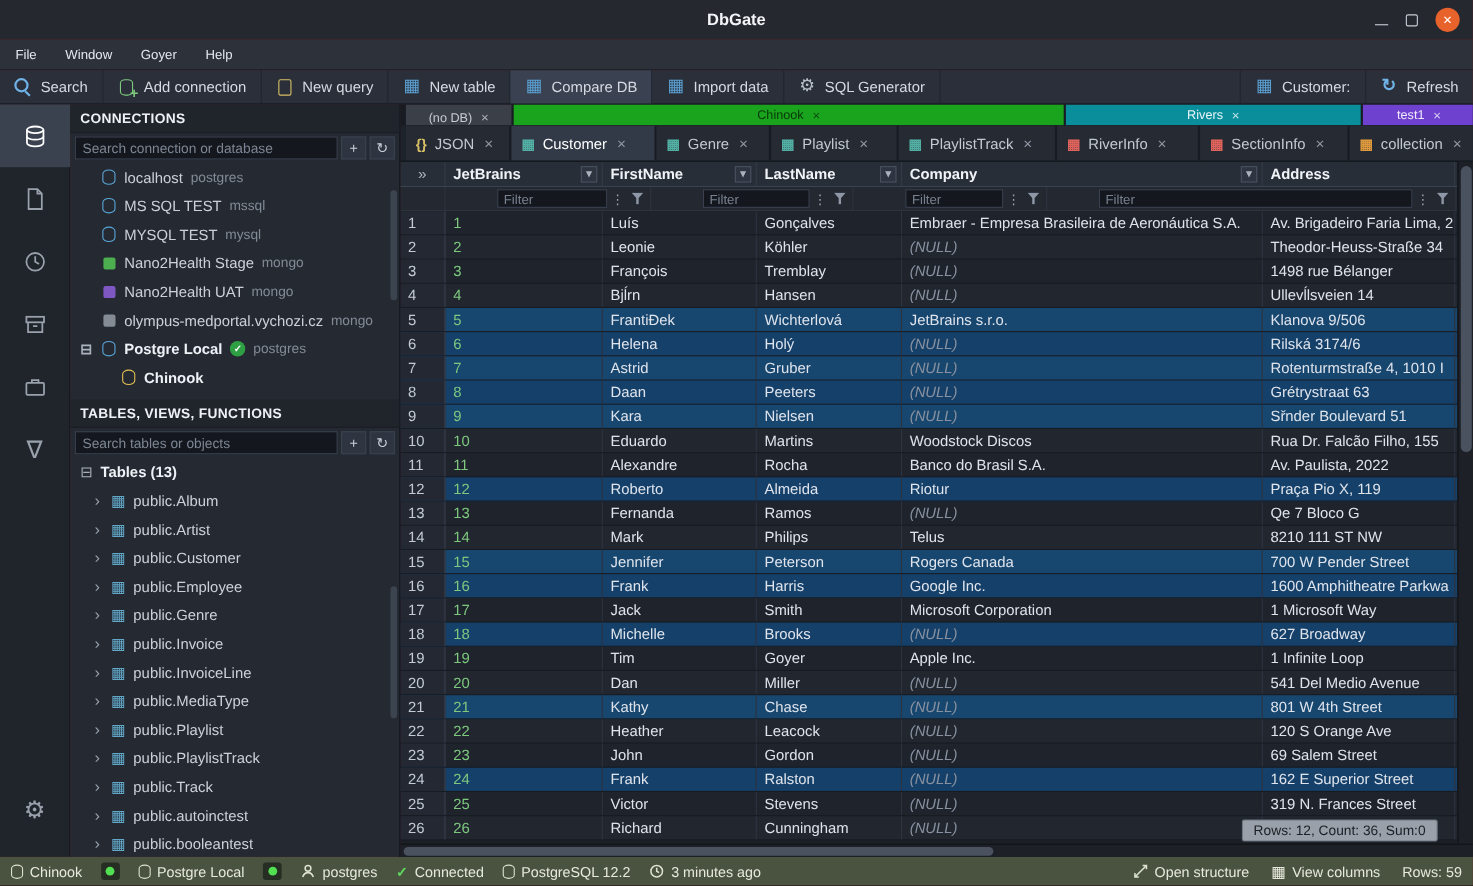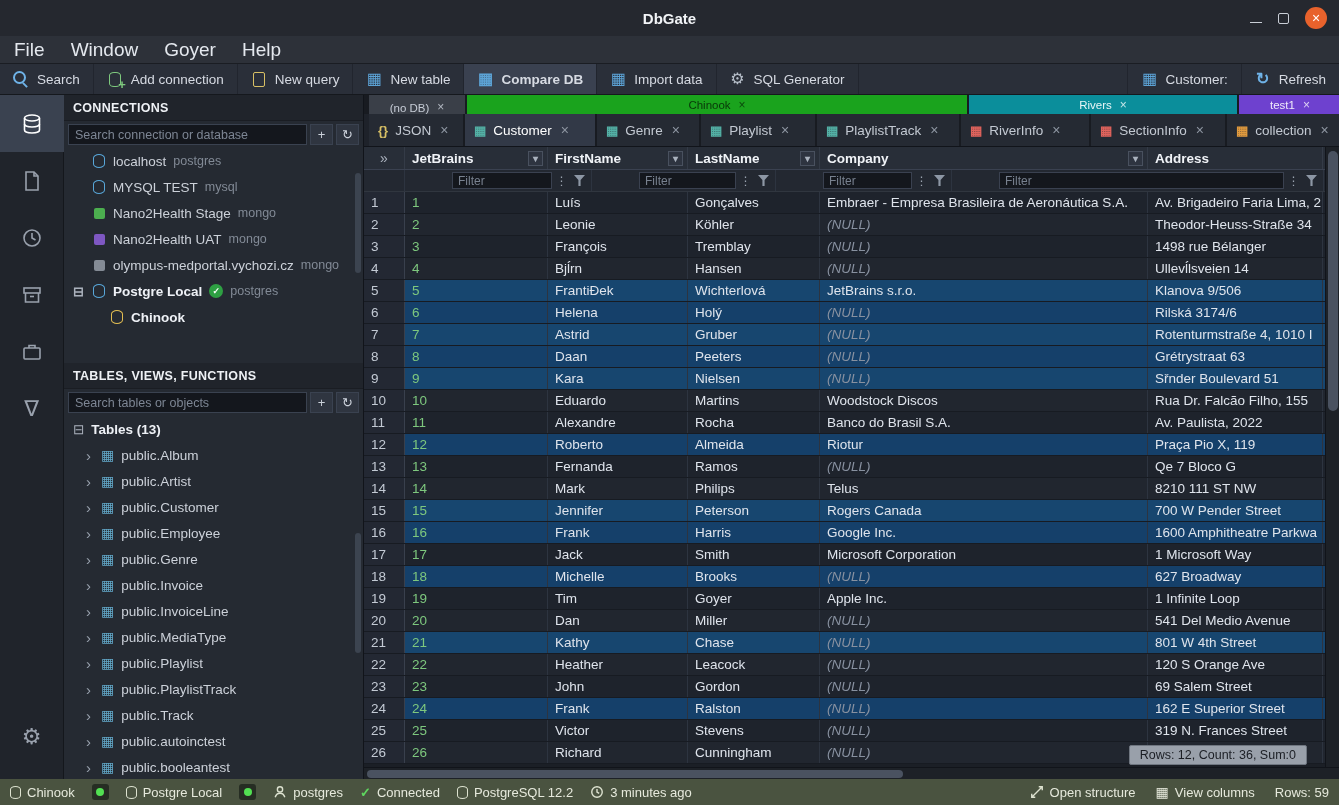--- a/index.html
+++ b/index.html
@@ -9,27 +9,27 @@
 
   
   .titlebar { height:36px; background:#25282f; display:flex; align-items:center; justify-content:center; position:relative; flex:0 0 auto; }
   .title-text { font-weight:bold; font-size:15px; color:#f2f4f7; }
   .win-controls { position:absolute; right:12px; top:0; height:100%; display:flex; align-items:center; gap:16px; }
   .win-min { width:12px; height:1px; background:#c9ced6; display:block; margin-top:8px; }
   .win-max { width:11px; height:11px; border:1.5px solid #c9ced6; border-radius:2px; display:block; }
   .win-close { width:22px; height:22px; border-radius:50%; background:#e8622c; color:#fff; display:flex; align-items:center; justify-content:center; font-size:14px; line-height:1; }
 
   
-  .menubar { height:28px; background:#2d3139; display:flex; align-items:center; padding:0 14px; gap:26px; font-size:19px; color:#e4e8ee; flex:0 0 auto; border-bottom:1px solid #1a1d23; }
+  .menubar { height:28px; background:#2d3139; display:flex; align-items:center; padding:0 14px; gap:26px; font-size:12px; color:#e4e8ee; flex:0 0 auto; border-bottom:1px solid #1a1d23; }
   .menu-item { cursor:default; }
 
   
   .toolbar { height:31px; background:#2a2f39; display:flex; align-items:stretch; flex:0 0 auto; border-bottom:1px solid #15181d; }
   .tb-btn { display:flex; align-items:center; gap:8px; padding:0 13px; border-right:1px solid #21252e; font-size:13.5px; color:#d6dae2; white-space:nowrap; }
-  .tb-btn.active { background:#3a4150;font-weight:bold; }
+  .tb-btn.active { background:#3a4150; }
   .tb-spacer { flex:1; }
   .tb-right .tb-btn { border-left:1px solid #21252e; border-right:none; }
   .tb-ic { width:16px; height:16px; position:relative; display:inline-flex; align-items:center; justify-content:center; flex:0 0 auto; }
   .tb-ic.search::before { content:""; width:9px; height:9px; border:2px solid #6fb3e8; border-radius:50%; display:block; margin:-3px 0 0 -3px; }
   .tb-ic.search::after { content:""; position:absolute; width:6px; height:2px; background:#6fb3e8; transform:rotate(45deg); bottom:1px; right:1px; }
   .tb-ic.add-connection::before { content:""; display:block; width:10px; height:13px; border:1.5px solid #7ec97e; border-radius:5px / 3.5px; }
   .tb-ic.add-connection::after { content:"+"; position:absolute; right:-3px; bottom:-5px; color:#7ec97e; font-weight:bold; font-size:13px; }
   .tb-ic.file::before { content:""; display:block; width:10px; height:13px; border:1.5px solid #d8c065; border-radius:2px; }
   .tb-ic.table::before { content:"▦"; color:#5ca3d6; font-size:16px; line-height:1; }
   .tb-ic.gear::before { content:"⚙"; color:#b6bec9; font-size:16px; line-height:1; }
@@ -268,20 +268,29 @@
             <div class="conn-item">
 
               <span class="conn-ic">
                 <span class="ic-db"></span>
               </span>
               <span>localhost</span>
 
               <span class="conn-kind">postgres</span>
             </div>
 
+            <div class="conn-item">
+
+              <span class="conn-ic">
+                <span class="ic-db"></span>
+              </span>
+              <span>MS SQL TEST</span>
+
+              <span class="conn-kind">mssql</span>
+            </div>
 
             <div class="conn-item">
 
               <span class="conn-ic">
                 <span class="ic-db"></span>
               </span>
               <span>MYSQL TEST</span>
 
               <span class="conn-kind">mysql</span>
             </div>

